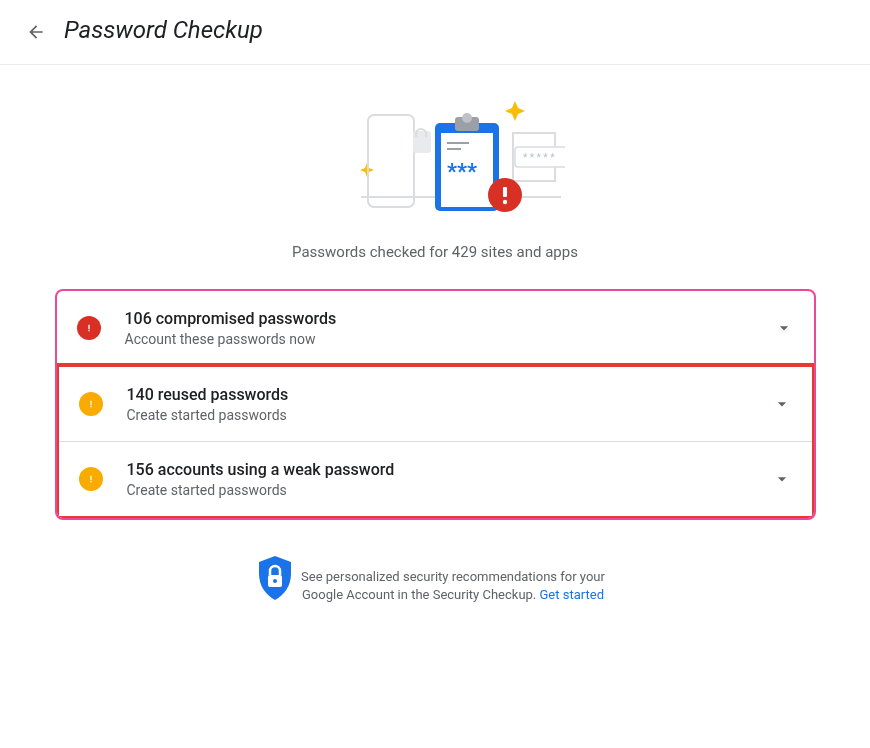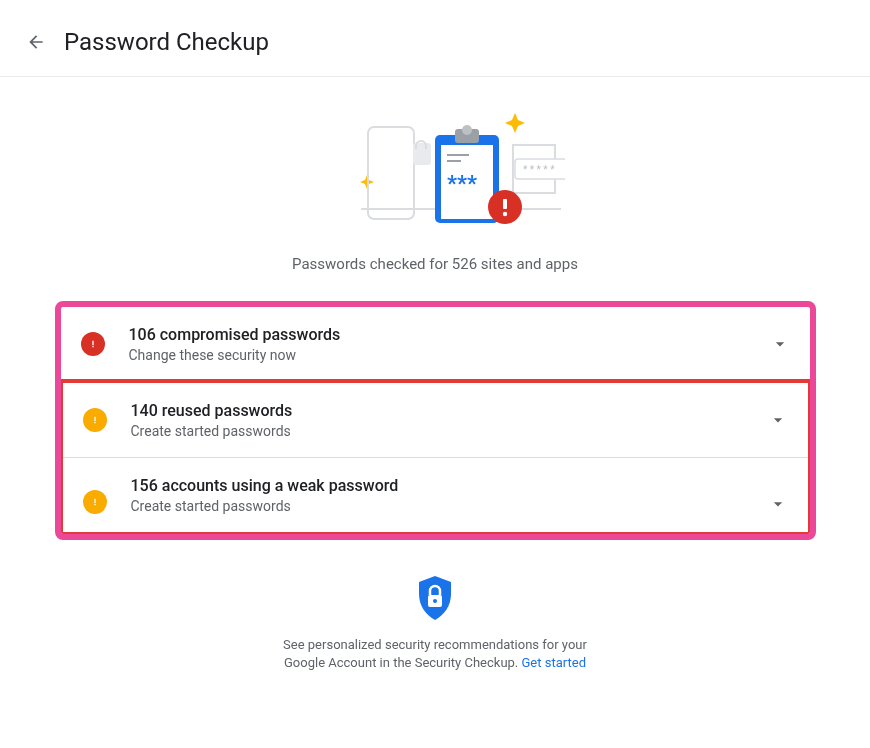--- a/index.html
+++ b/index.html
@@ -10,23 +10,24 @@
     body {
       font-family: 'Google Sans', Roboto, Arial, sans-serif;
       background: #fff;
       color: #202124;
       width: 870px;
       height: 748px;
       overflow: hidden;
     }
     .header {
       display: flex;
-      align-items: center;
-      padding: 28px 24px 20px 24px;
+      align-items: flex-end;
+      padding: 16px 24px 20px 24px;
       border-bottom: 1px solid #e8eaed;
+      font-style: italic;
     }
     .back-arrow {
       width: 24px;
       height: 24px;
       margin-right: 16px;
       display: flex;
       align-items: center;
       justify-content: center;
       cursor: pointer;
       color: #5f6368;
@@ -48,34 +49,33 @@
       margin-bottom: 20px;
       position: relative;
     }
     .summary-text {
       font-size: 15px;
       color: #5f6368;
       margin-bottom: 28px;
     }
     .cards-container {
       width: 761px;
-      border: 6px solid #ec4899;
+      border: 2px solid #ec4899;
       border-radius: 8px;
       overflow: hidden;
     }
     .card {
       display: flex;
       align-items: center;
       padding: 18px 20px;
       cursor: pointer;
       position: relative;
     }
     .card + .card {
       border-top: 1px solid #dadce0;
-      align-items: flex-end;
     }
     .highlight-box {
       border: 4px solid #e53935;
       margin: -2px;
       position: relative;
       z-index: 2;
     }
     .status-icon {
       width: 24px;
       height: 24px;
@@ -110,21 +110,21 @@
       font-size: 14px;
       color: #5f6368;
     }
     .chevron {
       color: #5f6368;
       flex-shrink: 0;
     }
     .footer-section {
       margin-top: 36px;
       display: flex;
-      flex-direction: column;
+      flex-direction: row;
       align-items: center;
     }
     .shield-icon {
       width: 36px;
       height: 44px;
       margin-bottom: 16px;
     }
     .footer-text {
       font-size: 13px;
       color: #5f6368;
@@ -174,32 +174,32 @@
       <line x1="142" y1="50" x2="164" y2="50" stroke="#9aa0a6" stroke-width="2"></line>
       <line x1="142" y1="56" x2="156" y2="56" stroke="#9aa0a6" stroke-width="2"></line>
       <text x="142" y="86" fill="#1a73e8" font-size="22" font-weight="bold">***</text>
 
       <circle cx="200" cy="102" r="17" fill="#d93025"></circle>
       <rect x="198" y="94" width="4" height="10" rx="1" fill="#fff"></rect>
       <circle cx="200" cy="109" r="2.2" fill="#fff"></circle>
     </svg>
   </div>
 
-  <div class="summary-text">Passwords checked for 526 sites and apps</div>
+  <div class="summary-text">Passwords checked for 429 sites and apps</div>
 
   <div class="cards-container">
     <div class="card">
       <div class="status-icon red">
         <svg viewBox="0 0 24 24">
             <path d="M11 7h2v7h-2zm0 8h2v2h-2z"></path>
           </svg>
       </div>
       <div class="card-text">
         <div class="card-title">106 compromised passwords</div>
-        <div class="card-subtitle">Change these security now</div>
+        <div class="card-subtitle">Account these passwords now</div>
       </div>
       <svg class="chevron" width="20" height="20" viewBox="0 0 24 24" fill="currentColor">
         <path d="M7 10l5 5 5-5z"></path>
       </svg>
     </div>
 
     <div class="highlight-box">
       <div class="card">
         <div class="status-icon yellow">
           <svg viewBox="0 0 24 24">

